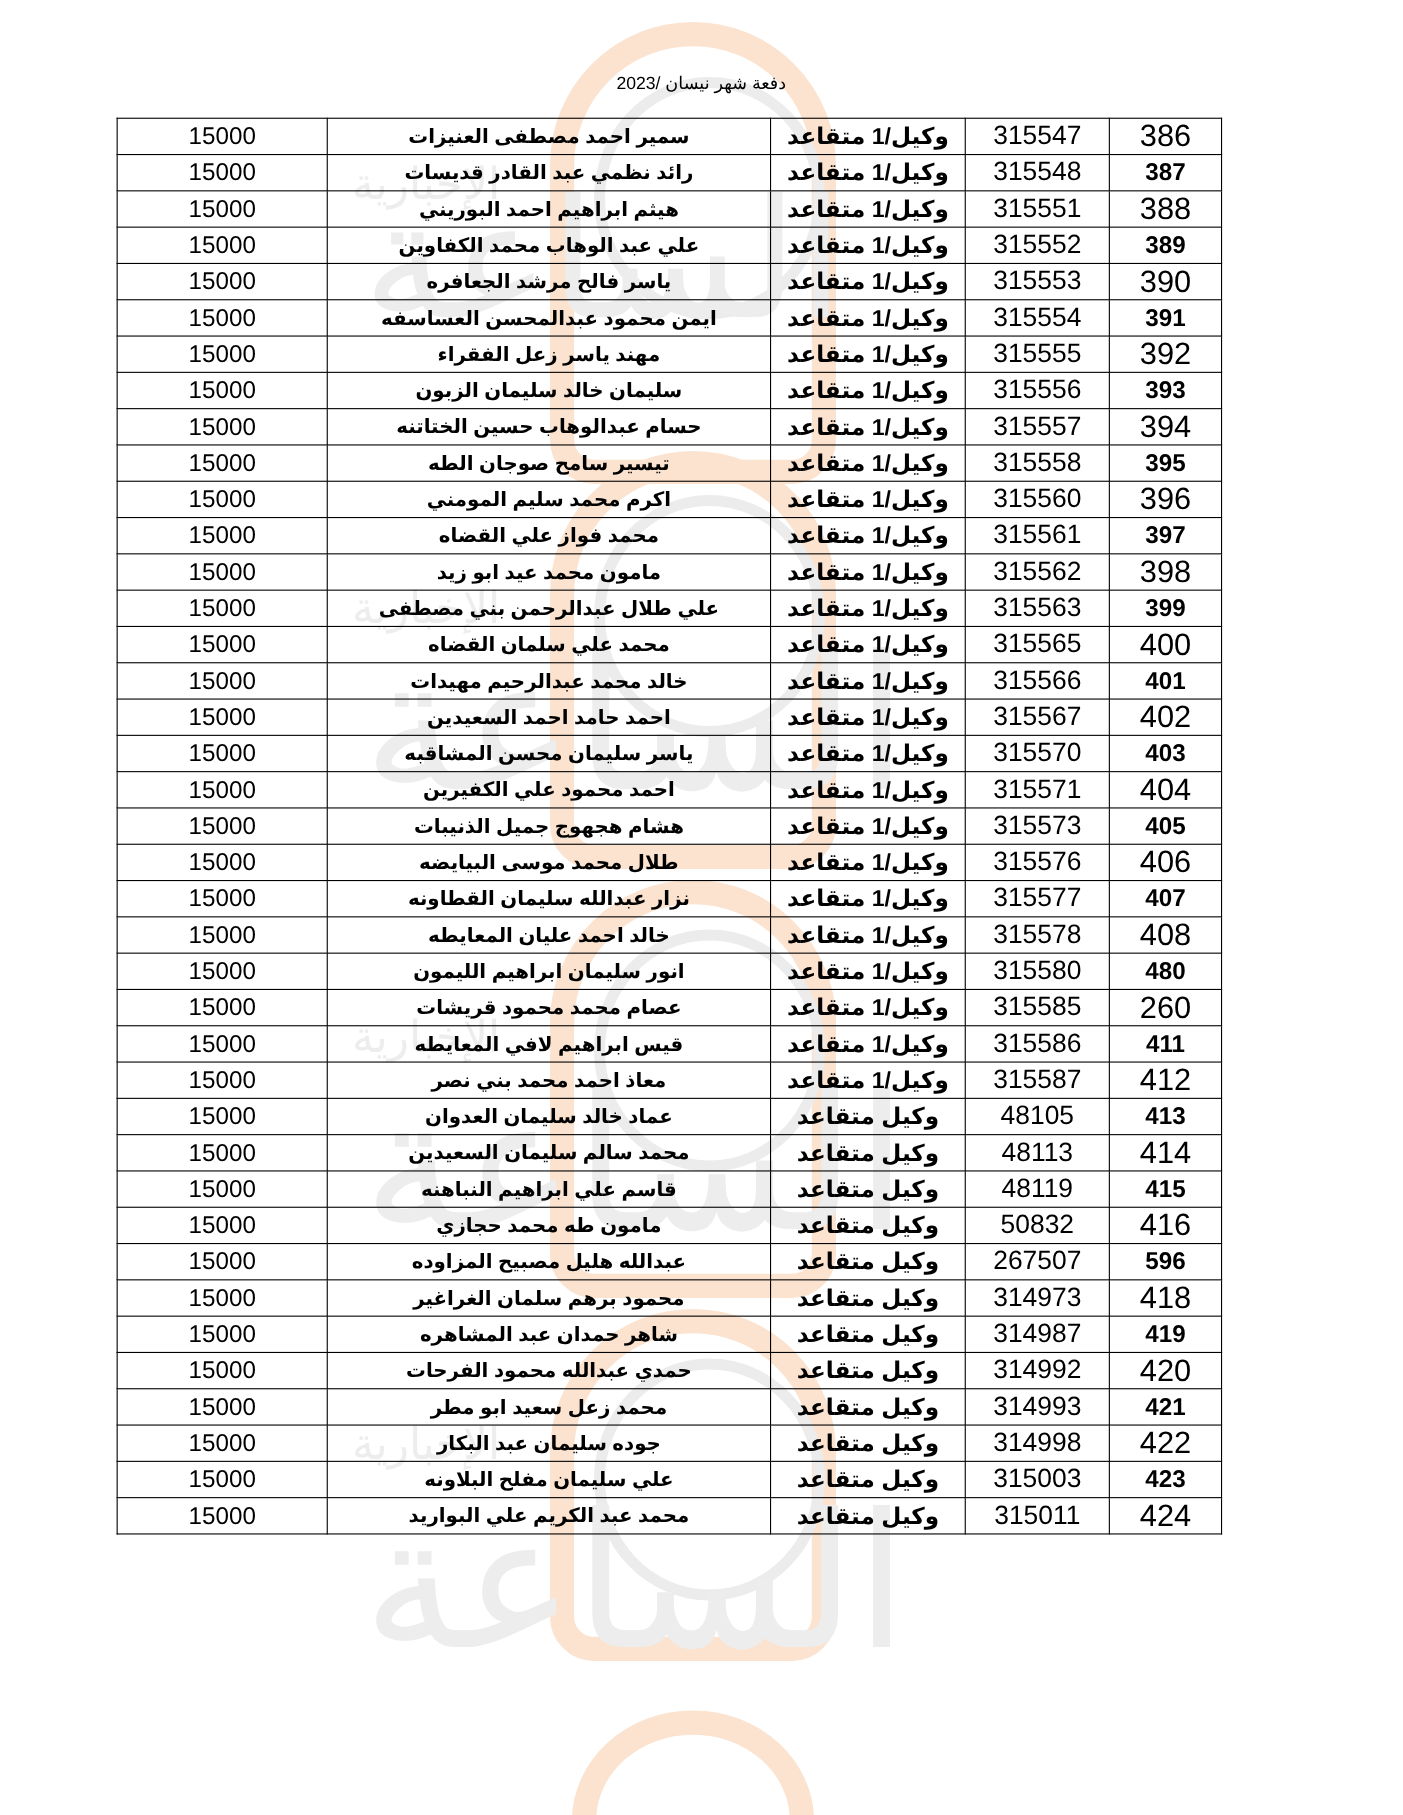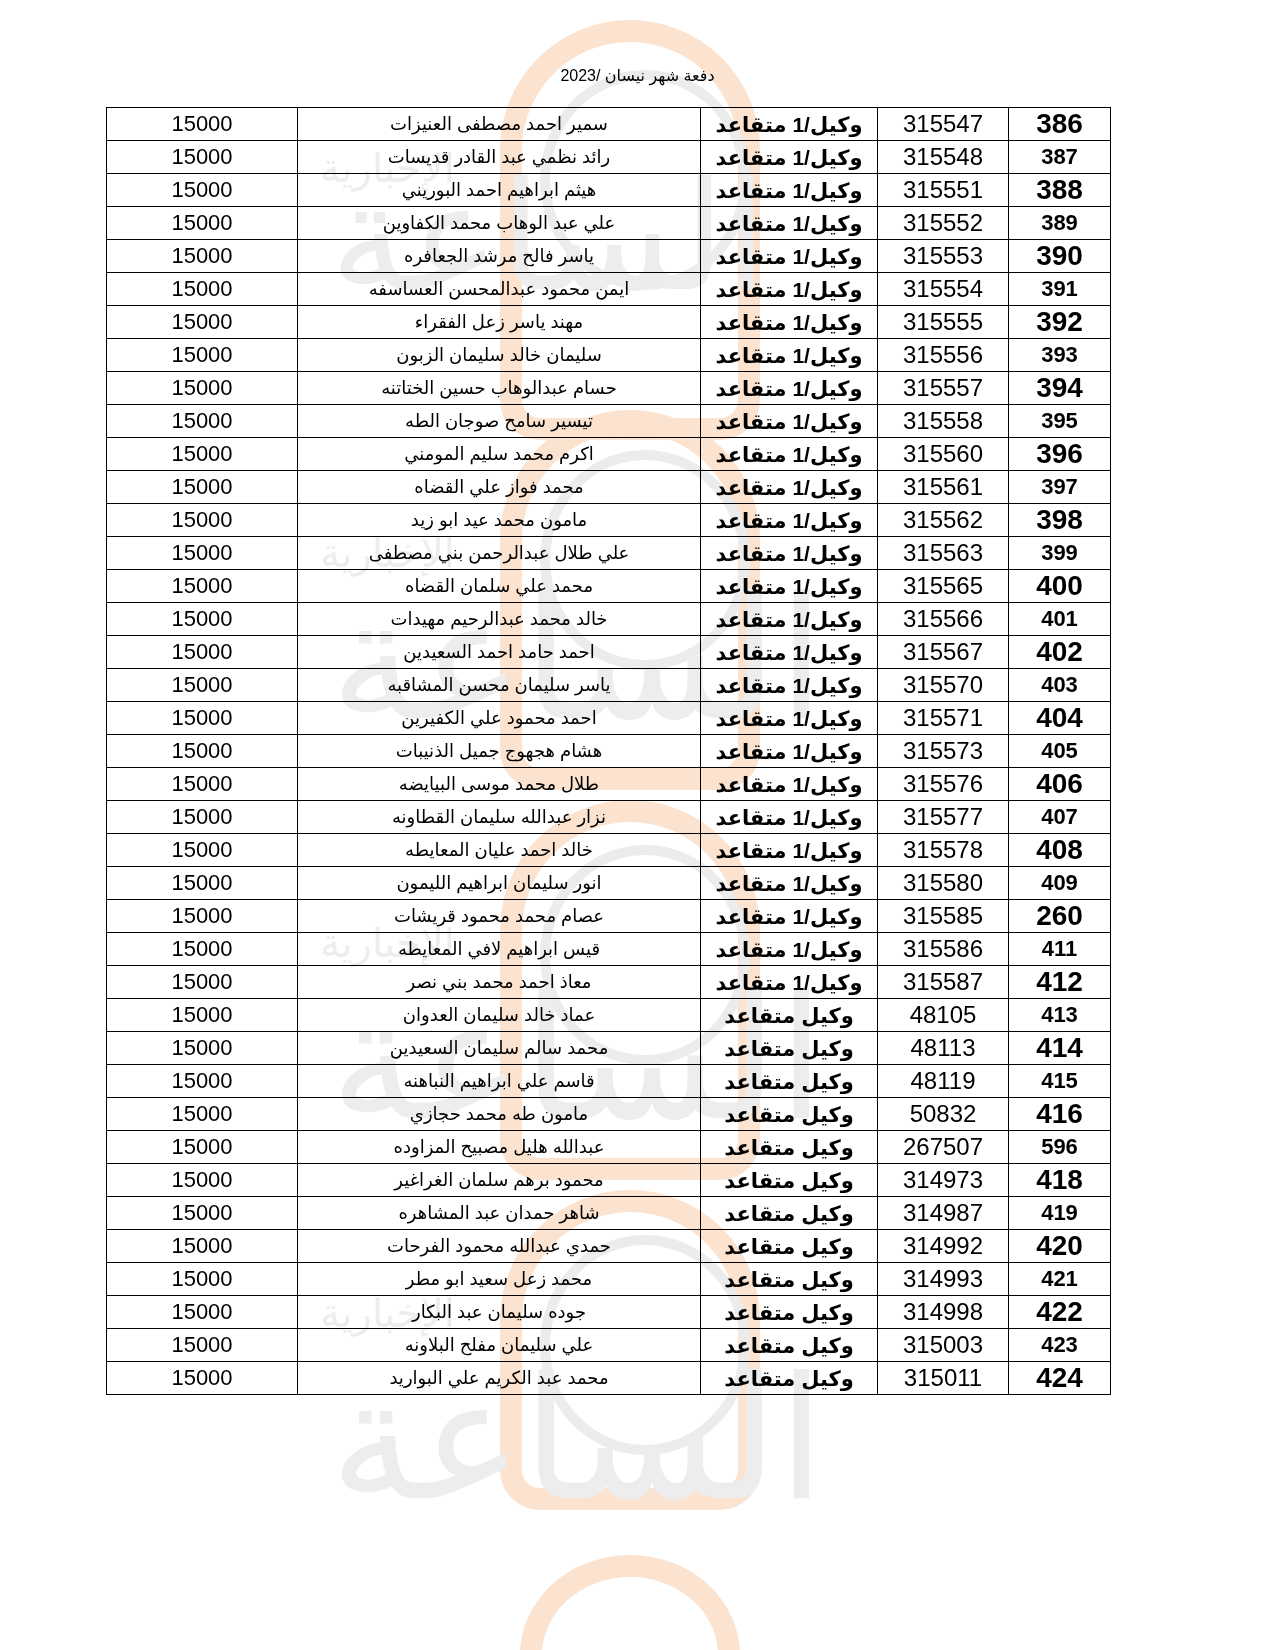--- a/index.html
+++ b/index.html
@@ -5,24 +5,24 @@
   html, body { margin:0; padding:0; background:#ffffff; }
   body { width:1275px; height:1650px; position:relative; overflow:hidden; font-family:"Liberation Sans", "DejaVu Sans", sans-serif; color:#000; }
   .watermark { position:absolute; pointer-events:none; z-index:0; }
   .wm-ring { position:absolute; border-radius:50%; border:22px solid #fbe3cf; box-sizing:border-box; }
   .wm-inner { position:absolute; border-radius:50%; border:10px solid #ececec; box-sizing:border-box; }
   .wm-text { position:absolute; color:#ededed; font-weight:normal; white-space:nowrap; direction:rtl; }
   .title { position:absolute; top:66px; left:0; width:1275px; text-align:center; font-size:16px; direction:rtl; z-index:2; }
   table.sheet { position:absolute; top:107px; left:106px; width:1005px; border-collapse:collapse; z-index:2; table-layout:fixed; }
   table.sheet td { border:1.5px solid #000; height:32px; padding:0; text-align:center; vertical-align:middle; line-height:1; }
   td.amount { width:190px; font-size:22px; }
-  td.name { width:402px; font-size:18px; font-weight:normal; direction:rtl; }
+  td.name { width:402px; font-size:18px; font-weight:bold; direction:rtl; }
   td.role { width:176px; font-size:21px; direction:rtl;font-weight:bold; }
   td.id { width:130px; font-size:24px; }
-  td.seq { width:101px; font-size:28px;font-weight:bold; }
+  td.seq { width:101px; font-size:28px; }
   td.seq.bold { font-weight:bold; font-size:22px; }
 </style>
 </head>
 <body>
 
 <div class="watermark" style="left:0;top:0;width:1275px;height:1650px;">
 
   <div class="wm-ring" style="left:500px;top:20px;width:260px;height:420px;border-radius:130px 130px 40px 40px;"></div>
   <div class="wm-inner" style="left:540px;top:70px;width:210px;height:220px;"></div>
 
@@ -210,21 +210,21 @@
       <td class="name">خالد احمد عليان المعايطه</td>
       <td class="role">وكيل/1 متقاعد</td>
       <td class="id">315578</td>
       <td class="seq">408</td>
     </tr>
       <tr style="">
       <td class="amount">15000</td>
       <td class="name">انور سليمان ابراهيم الليمون</td>
       <td class="role">وكيل/1 متقاعد</td>
       <td class="id">315580</td>
-      <td class="seq bold">409</td>
+      <td class="seq bold">480</td>
     </tr>
       <tr style="">
       <td class="amount">15000</td>
       <td class="name">عصام محمد محمود قريشات</td>
       <td class="role">وكيل/1 متقاعد</td>
       <td class="id">315585</td>
       <td class="seq">260</td>
     </tr>
       <tr style="">
       <td class="amount">15000</td>

